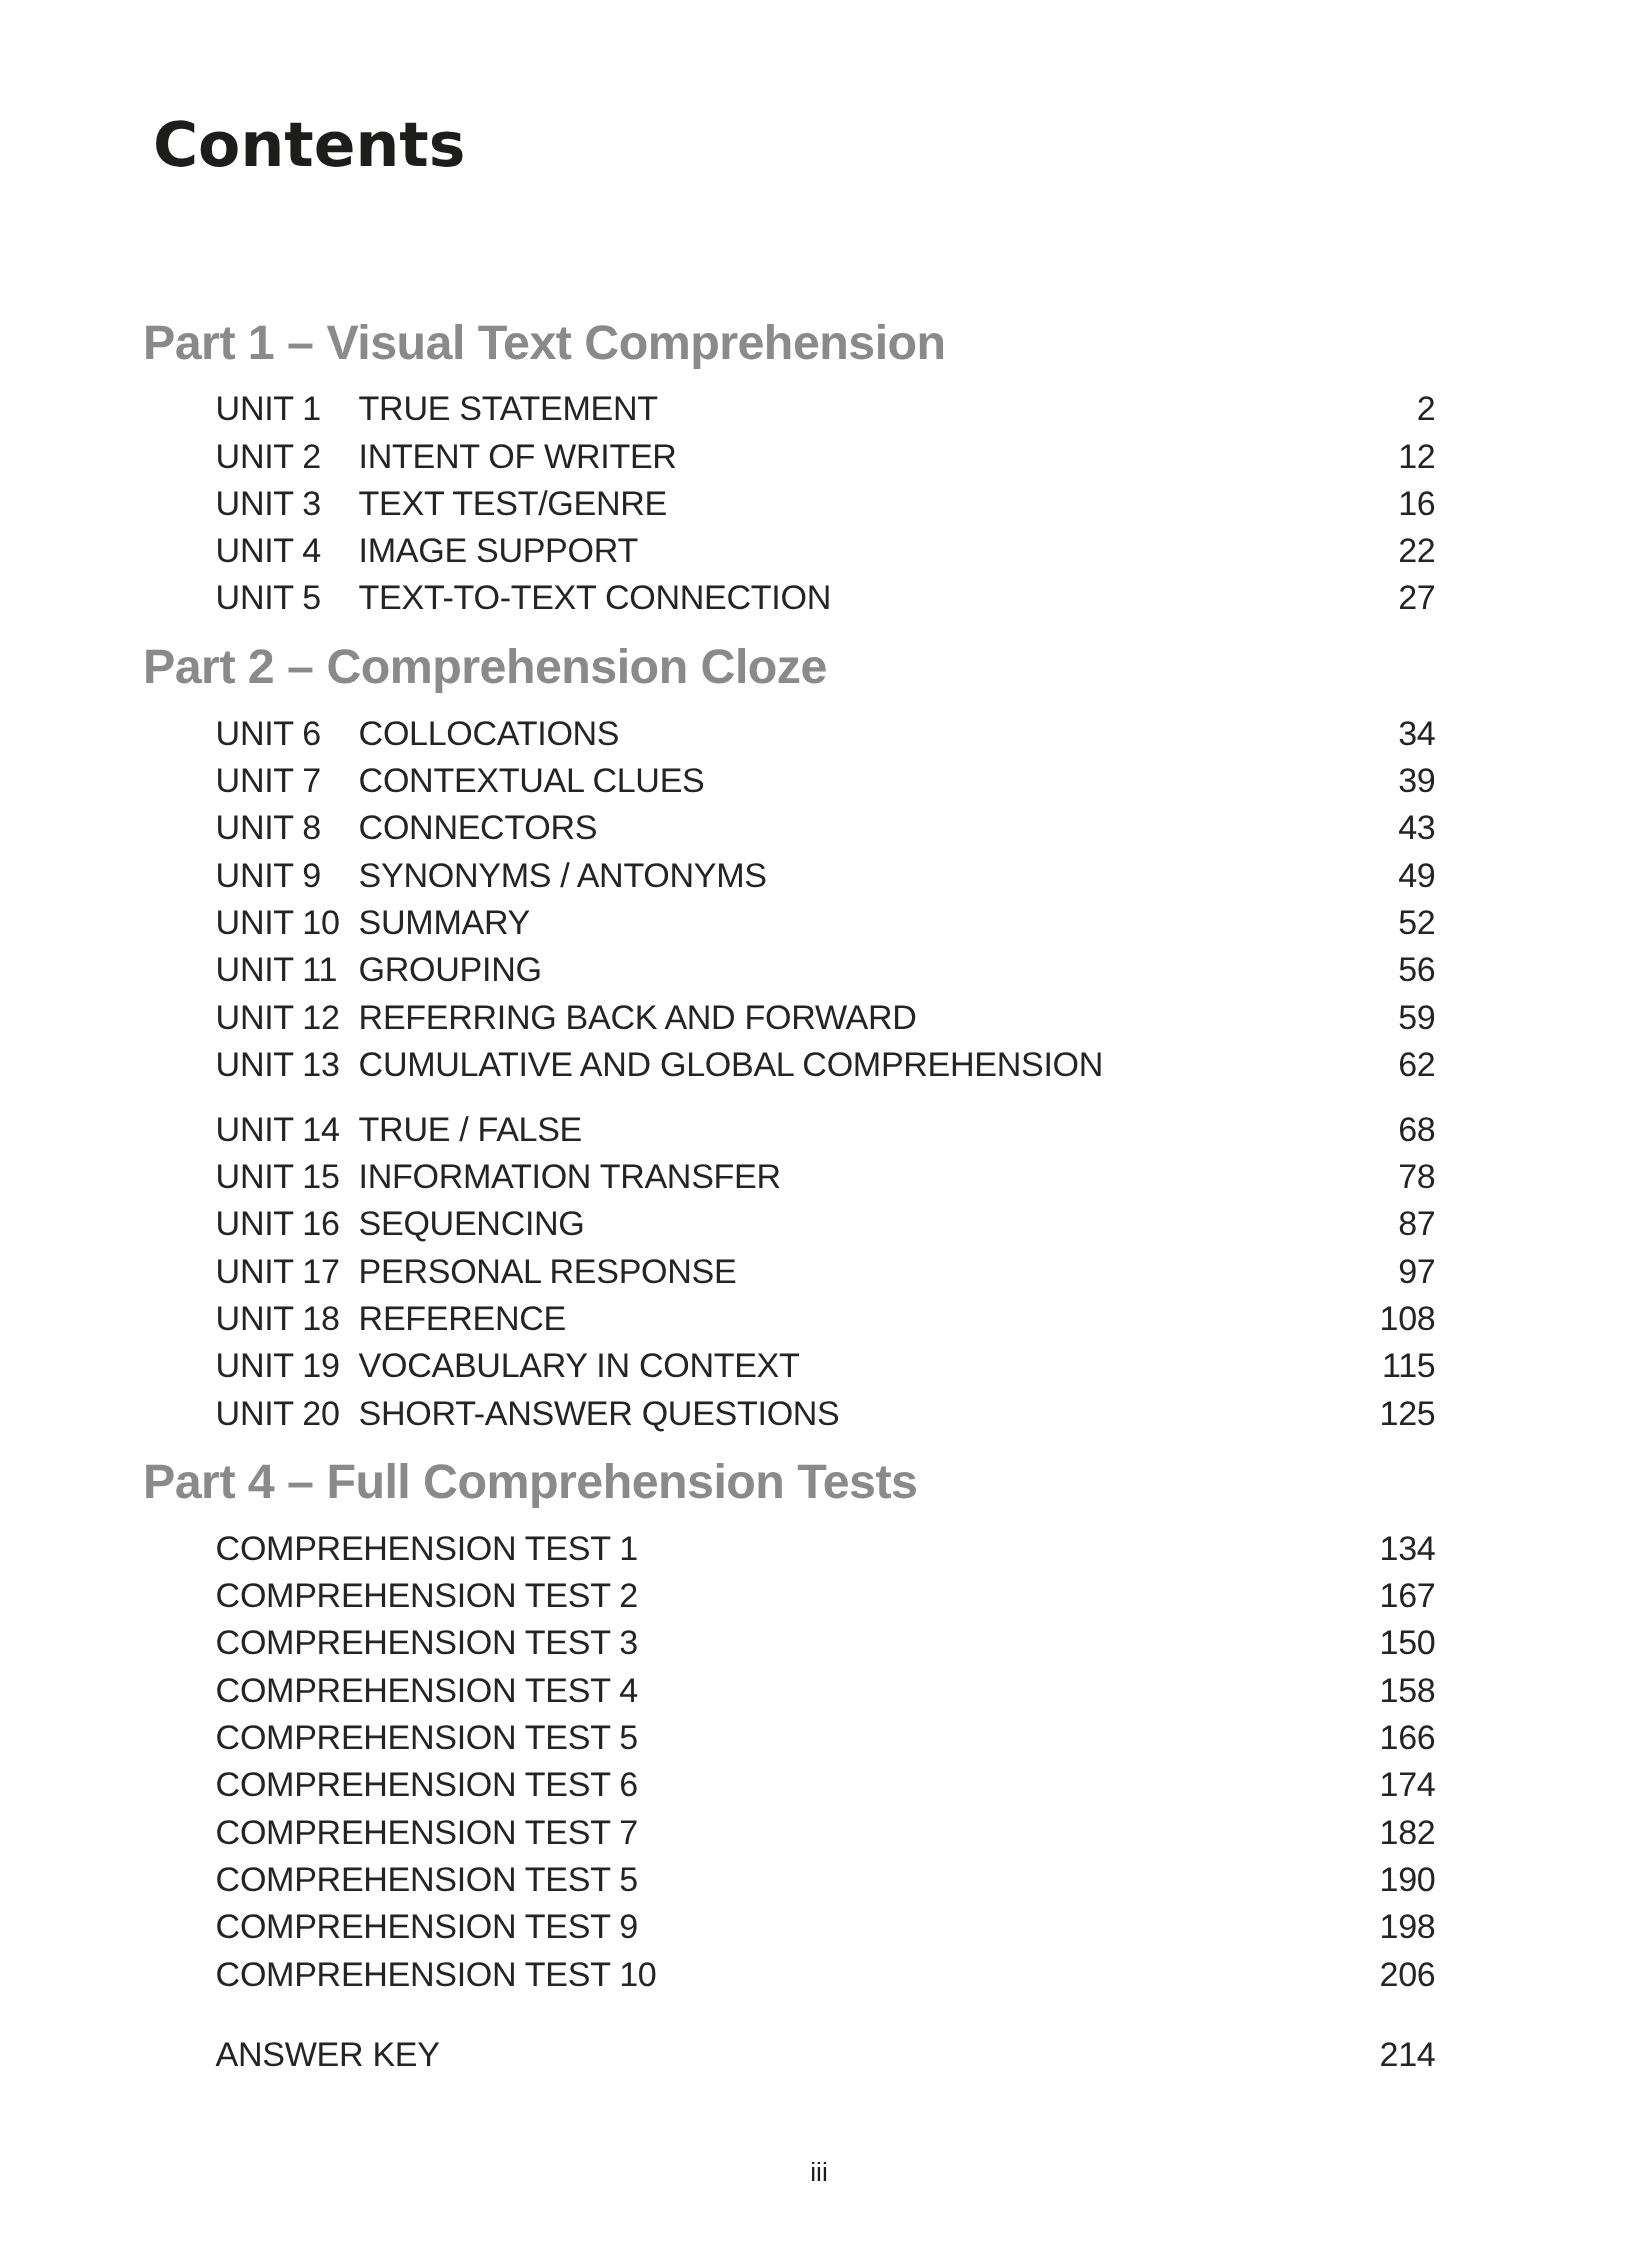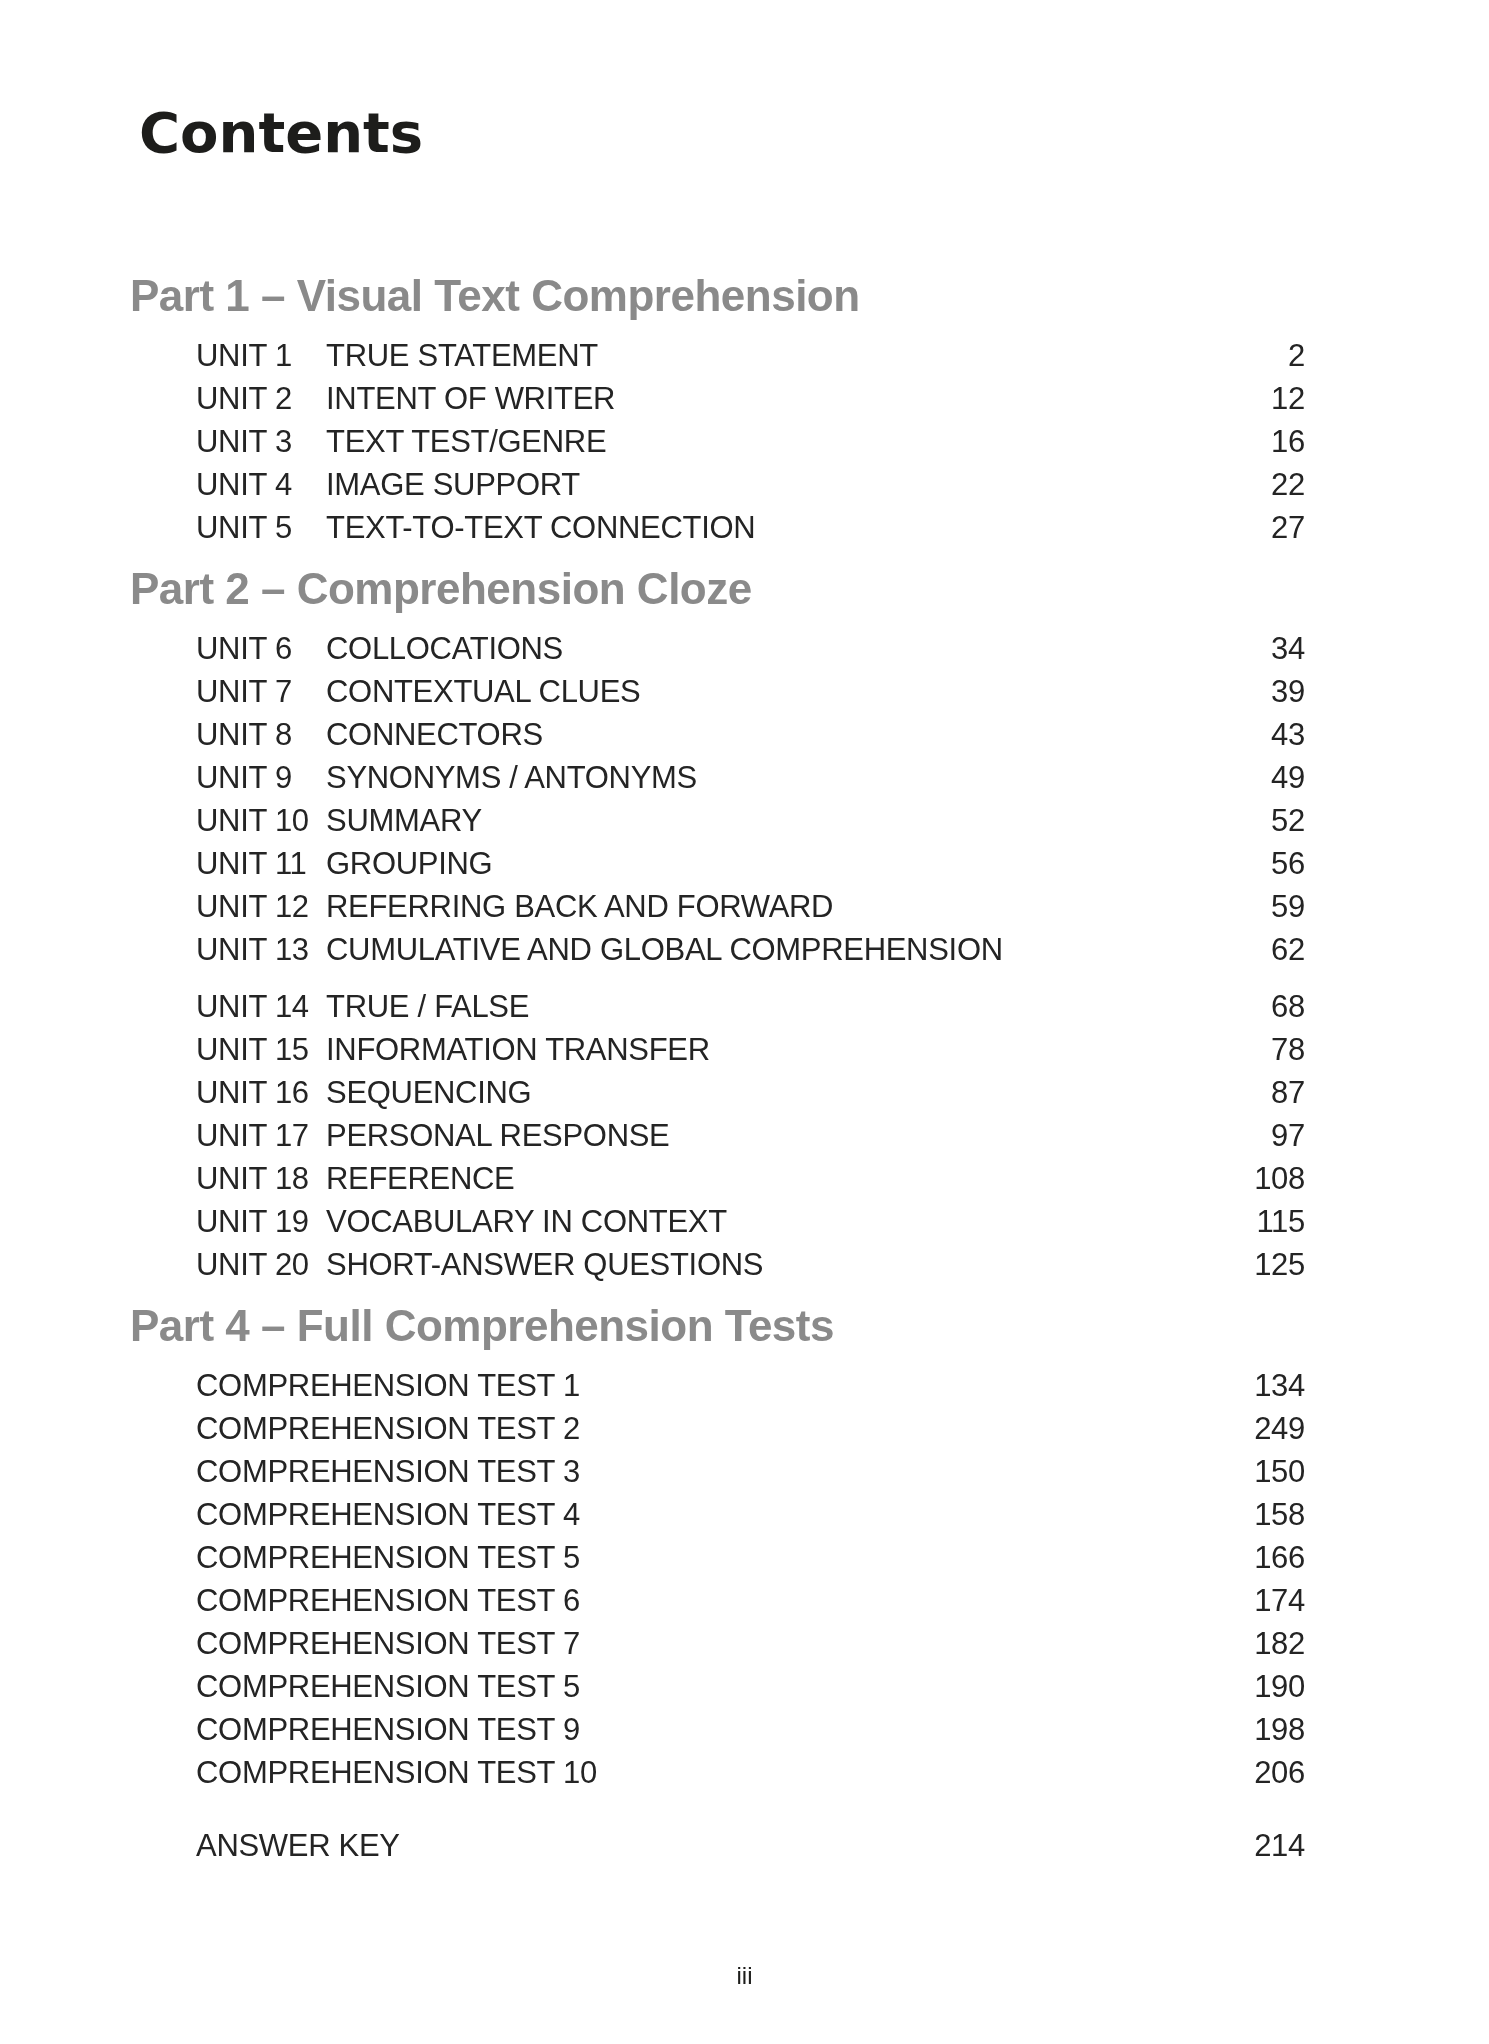--- a/index.html
+++ b/index.html
@@ -27,21 +27,21 @@
     letter-spacing: 0px;
     color: #1d1d1b;
   }
   .toc {
     position: absolute;
     left: 130px;
     top: 270px;
     width: 1175px; 
   }
   .toc-section {
-    margin: 0 0 14px 0;
+    margin: 16px 0 14px 0;
   }
   .section-heading {
     margin: 0 0 12px 0;
     font-weight: 700;
     font-size: 44px;
     line-height: 52px;
     letter-spacing: -0.5px;
     color: #8a8a8a;
   }
   .section-entries {
@@ -233,21 +233,21 @@
     <div class="section-entries">
   <div class="toc-row">
 
     <span class="entry-title">COMPREHENSION TEST 1</span>
     <span class="pagenum">134</span>
   </div>
 
   <div class="toc-row">
 
     <span class="entry-title">COMPREHENSION TEST 2</span>
-    <span class="pagenum">249</span>
+    <span class="pagenum">167</span>
   </div>
 
   <div class="toc-row">
 
     <span class="entry-title">COMPREHENSION TEST 3</span>
     <span class="pagenum">150</span>
   </div>
 
   <div class="toc-row">
 

